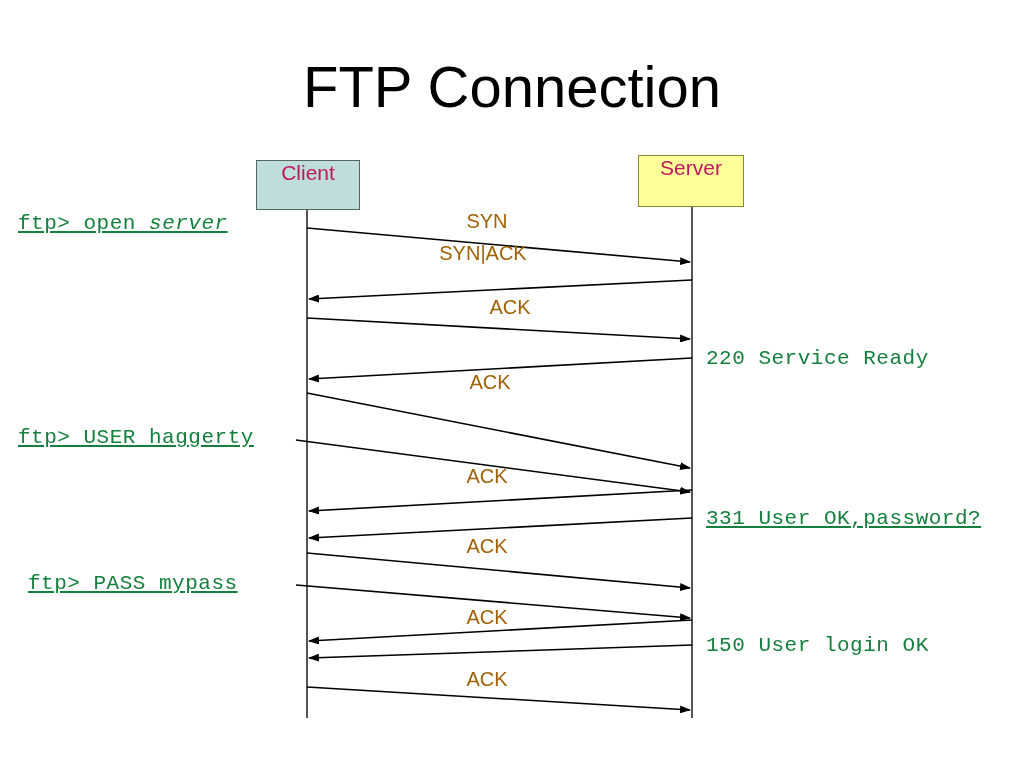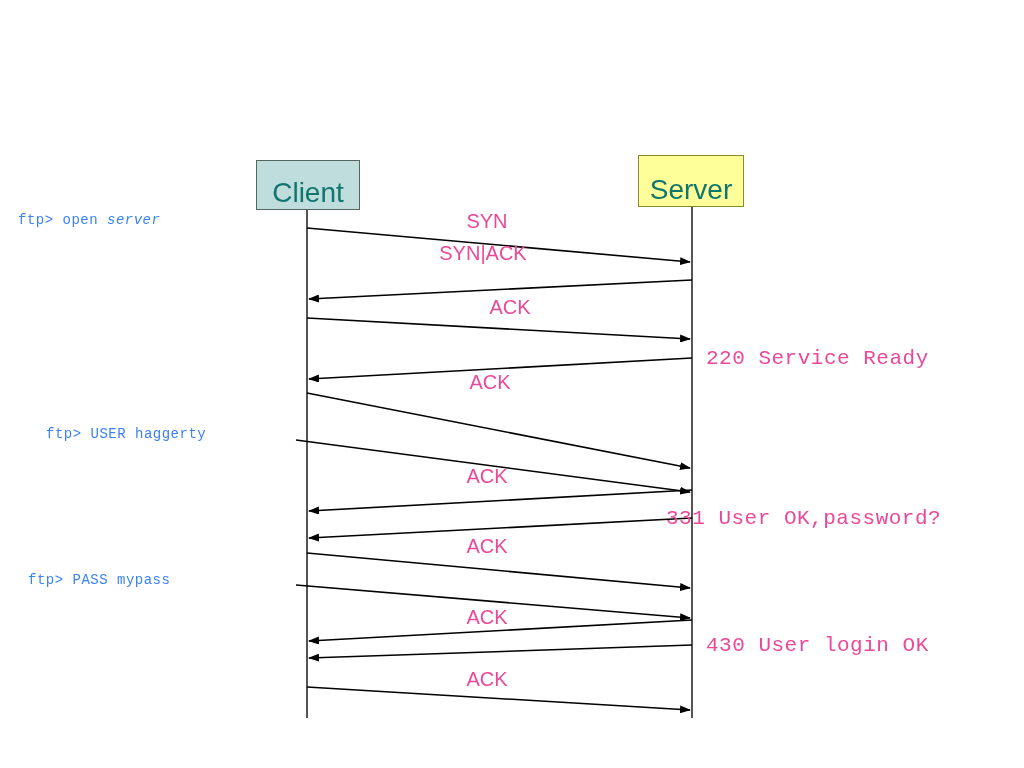--- a/index.html
+++ b/index.html
@@ -30,25 +30,25 @@
     font-weight: normal;
     letter-spacing: 0px;
     color: #000000;
     line-height: 1.0;
   }
   .node-box {
     position: absolute;
     box-sizing: border-box;
     border: 1.5px solid #4a4a34;
     display: flex;
-    align-items: flex-end;
+    align-items: flex-start;
     justify-content: center;
     font-family: "Liberation Sans", sans-serif;
-    font-size: 28px;
-    color: #0f766e;
+    font-size: 21px;
+    color: #be185d;
   }
   #client-box {
     left: 256px;
     top: 160px;
     width: 104px;
     height: 50px;
     background: #bfdddd;
     border-color: #55665f;
   }
   #server-box {
@@ -62,50 +62,52 @@
   #diagram-svg {
     position: absolute;
     left: 0;
     top: 0;
     width: 1024px;
     height: 768px;
   }
   .cmd-label {
     position: absolute;
     font-family: "Liberation Mono", monospace;
-    font-size: 14px;
+    font-size: 21px;
     letter-spacing: 0.5px;
-    color: #3b82f6;
+    color: #15803d;
     white-space: pre;
+    text-decoration: underline;
   }
   .cmd-label .ital {
     font-style: italic;
   }
   .resp-label {
     position: absolute;
     font-family: "Liberation Mono", monospace;
     font-size: 21px;
     letter-spacing: 0.5px;
-    color: #ec4899;
+    color: #15803d;
     white-space: pre;
   }
   .msg-label {
     position: absolute;
     font-family: "Liberation Sans", sans-serif;
     font-size: 20px;
-    color: #ec4899;
+    color: #a16207;
     white-space: pre;
     text-align: center;
   }
 </style>
 </head>
 <body>
 
 <div id="slide">
 
+  <div id="title">FTP Connection</div>
 
   <svg id="diagram-svg" viewBox="0 0 1024 768" xmlns="http://www.w3.org/2000/svg">
     <defs>
       <marker id="arrowhead" markerWidth="11" markerHeight="8" refX="10" refY="4" orient="auto" markerUnits="userSpaceOnUse">
         <path d="M0,0 L11,4 L0,8 z" fill="#000000"></path>
       </marker>
     </defs>
     <g id="lifelines">
       <line id="client-lifeline" stroke="#555555" stroke-width="2" x1="307" x2="307" y1="210" y2="718"></line>
       <line id="server-lifeline" stroke="#555555" stroke-width="2" x1="692" x2="692" y1="207" y2="718"></line>
@@ -130,27 +132,27 @@
   <div class="node-box" id="client-box">
     <span>Client</span>
   </div>
 
   <div class="node-box" id="server-box">
     <span>Server</span>
   </div>
 
   <div id="cmd-layer">
       <div class="cmd-label" style="left: 18px; top: 212px;"><span>ftp&gt; open </span><span class="ital">server</span></div>
-      <div class="cmd-label" style="left: 18px; top: 426px; margin-left: 28px;"><span>ftp&gt; USER haggerty</span></div>
+      <div class="cmd-label" style="left: 18px; top: 426px;"><span>ftp&gt; USER haggerty</span></div>
       <div class="cmd-label" style="left: 28px; top: 572px;"><span>ftp&gt; PASS mypass</span></div>
     </div>
   <div id="resp-layer">
       <div class="resp-label" style="left: 706px; top: 347px;">220 Service Ready</div>
-      <div class="resp-label" style="left: 666px; top: 507px;">331 User OK,password?</div>
-      <div class="resp-label" style="left: 706px; top: 634px;">430 User login OK</div>
+      <div class="resp-label" style="left: 706px; top: 507px; text-decoration: underline;">331 User OK,password?</div>
+      <div class="resp-label" style="left: 706px; top: 634px;">150 User login OK</div>
     </div>
   <div id="msg-layer">
       <div class="msg-label" style="left: 427px; top: 210px; width: 120px;">SYN</div>
       <div class="msg-label" style="left: 423px; top: 242px; width: 120px;">SYN|ACK</div>
       <div class="msg-label" style="left: 450px; top: 296px; width: 120px;">ACK</div>
       <div class="msg-label" style="left: 430px; top: 371px; width: 120px;">ACK</div>
       <div class="msg-label" style="left: 427px; top: 465px; width: 120px;">ACK</div>
       <div class="msg-label" style="left: 427px; top: 535px; width: 120px;">ACK</div>
       <div class="msg-label" style="left: 427px; top: 606px; width: 120px;">ACK</div>
       <div class="msg-label" style="left: 427px; top: 668px; width: 120px;">ACK</div>

